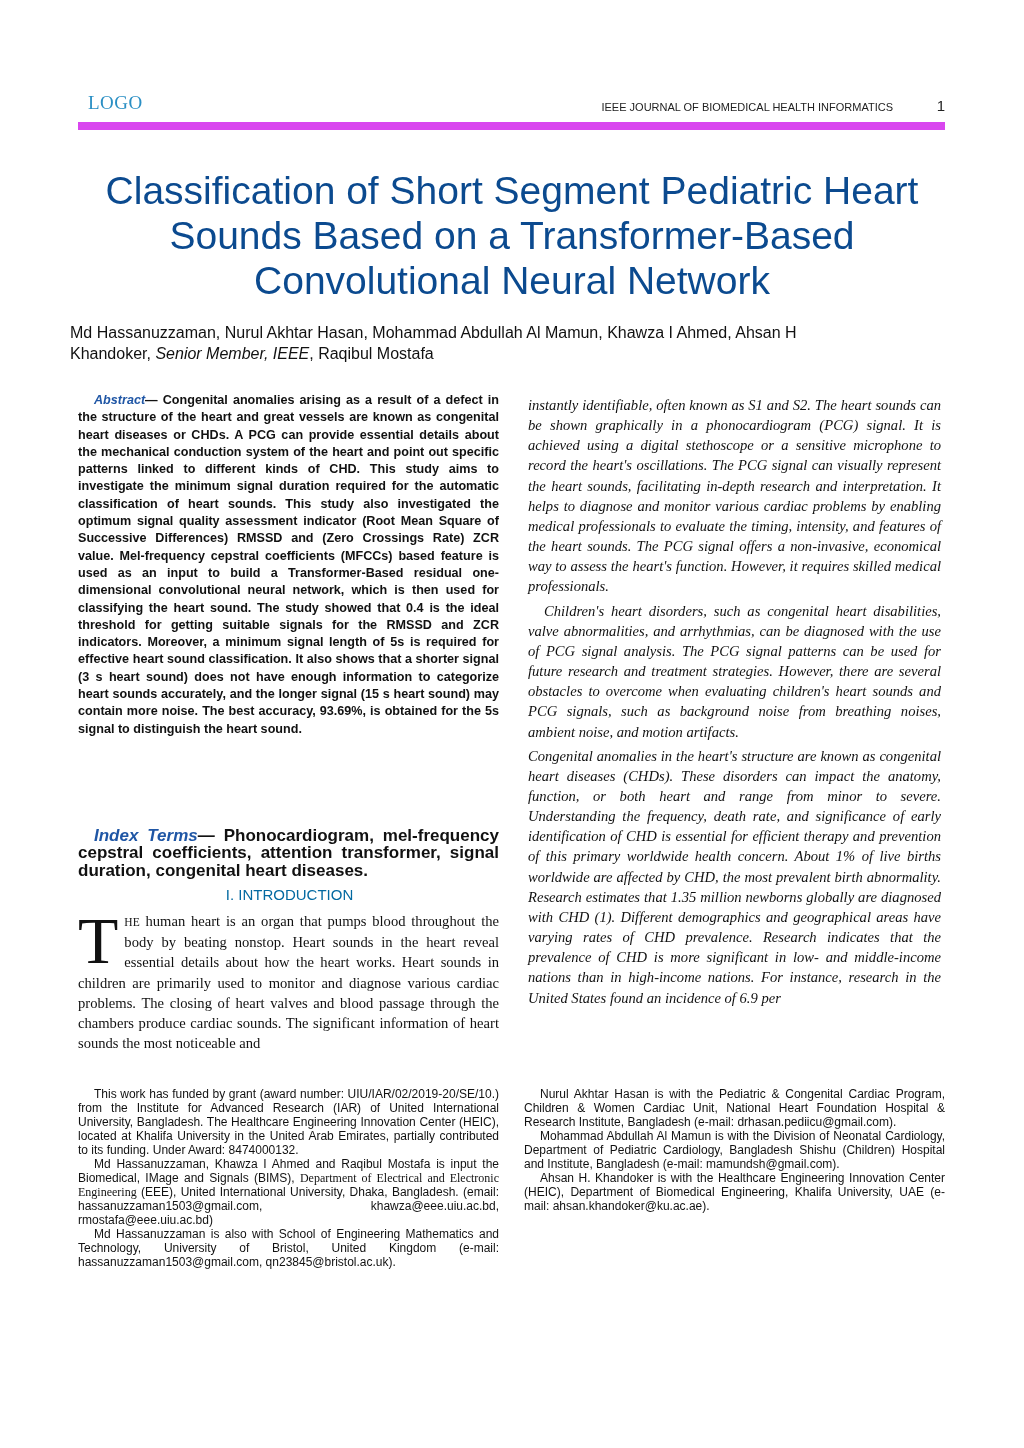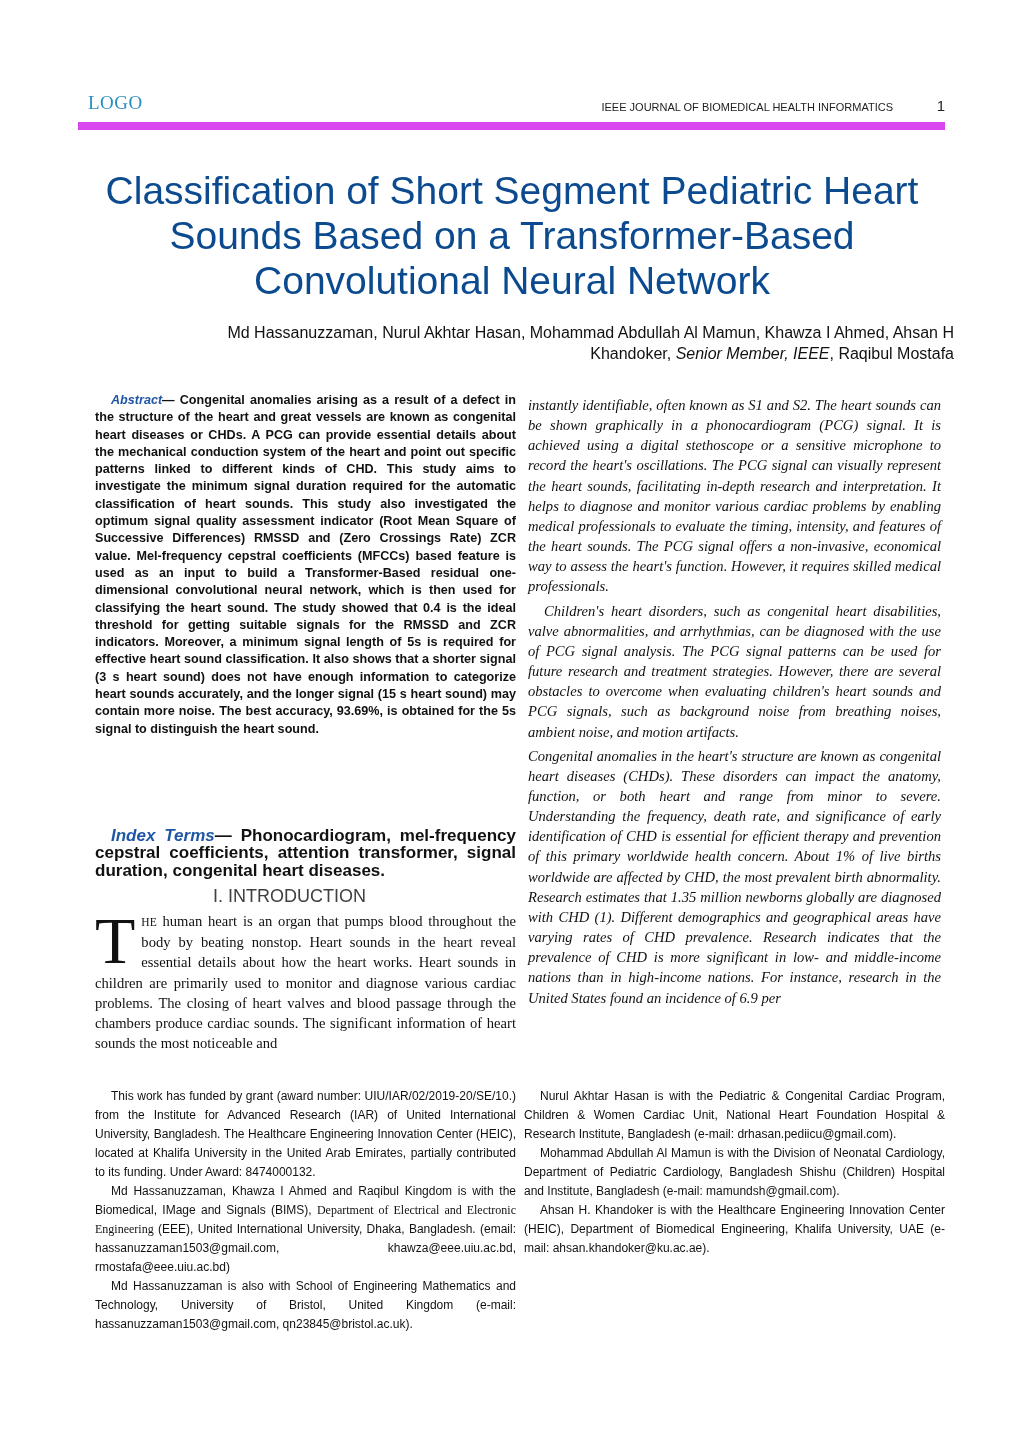--- a/index.html
+++ b/index.html
@@ -3,34 +3,34 @@
 <meta charset="utf-8">
 <style>
   html, body { margin: 0; padding: 0; background: #ffffff; }
   body { width: 1024px; height: 1448px; position: relative; overflow: hidden; color: #111; }
   .header { position: absolute; left: 78px; top: 92px; width: 867px; height: 30px; border-bottom: 8px solid #d946ef; }
   .logo { position: absolute; left: 10px; top: 0px; font-family: "Liberation Serif", serif; font-size: 19px; color: #2a8fc4; letter-spacing: 0.5px; }
   .journal { position: absolute; right: 52px; top: 9px; font-family: "Liberation Sans", sans-serif; font-size: 11px; color: #222; }
   .pagenum { position: absolute; right: 0px; top: 5px; font-family: "Liberation Sans", sans-serif; font-size: 15px; color: #222; }
   .title { position: absolute; left: 60px; top: 168px; width: 904px; text-align: center; font-family: "Liberation Sans", sans-serif; font-size: 39px; line-height: 45px; color: #0b4a8f; }
   .title div { white-space: nowrap; }
-  .authors { position: absolute; left: 70px; top: 322px; width: 884px; text-align: right; font-family: "Liberation Sans", sans-serif; font-size: 16px; line-height: 21px; color: #111; }
+  .authors { position: absolute; left: 70px; top: 322px; width: 884px; text-align: left; font-family: "Liberation Sans", sans-serif; font-size: 16px; line-height: 21px; color: #111; }
   .col { position: absolute; width: 421px; text-align: justify; }
-  .col-left { left: 95px; }
+  .col-left { left: 78px; }
   .col-right { left: 524px; }
   .abstract { top: 392px; font-family: "Liberation Sans", sans-serif; font-weight: bold; font-size: 12.6px; line-height: 17.3px; }
   .abstract .lbl, .terms .lbl { color: #1f56a5; font-style: italic; margin-left: 16px; }
   .terms { top: 827px; font-family: "Liberation Sans", sans-serif; font-weight: bold; font-size: 17px; line-height: 17.3px; }
-  .section-h { position: absolute; left: 79px; top: 886px; width: 421px; text-align: center; font-family: "Liberation Sans", sans-serif; font-size: 18px; color: #404040; }
+  .section-h { position: absolute; left: 79px; top: 886px; width: 421px; text-align: center; font-family: "Liberation Sans", sans-serif; font-size: 15px; color: #0369a1; }
   .intro { top: 911px; font-family: "Liberation Serif", serif; font-size: 14.6px; line-height: 20.2px; }
   .dropcap { float: left; font-family: "Liberation Serif", serif; font-size: 66px; line-height: 56px; margin: 2px 6px 0 0; }
   .right-body { top: 391px; font-family: "Liberation Serif", serif; font-size: 14.6px; line-height: 20.15px; }
   .right-body p { margin: 4px; font-style: italic; }
   .indent { text-indent: 16px; }
-  .footnote { font-family: "Liberation Sans", sans-serif; font-size: 12px; line-height: 19px; }
+  .footnote { font-family: "Liberation Sans", sans-serif; font-size: 12px; line-height: 14px; }
   .footnote p { margin: 0; text-indent: 16px; }
   .fn-left { top: 1087px; }
   .fn-right { top: 1087px; }
   .serif-inline { font-family: "Liberation Serif", serif; font-size: 12px; }
 </style>
 </head>
 <body>
 
 <div class="header">
   <span class="logo">LOGO</span>
@@ -64,21 +64,21 @@
 </div>
 
 <div class="col col-right right-body">
   <p>instantly identifiable, often known as S1 and S2. The heart sounds can be shown graphically in a phonocardiogram (PCG) signal. It is achieved using a digital stethoscope or a sensitive microphone to record the heart's oscillations. The PCG signal can visually represent the heart sounds, facilitating in-depth research and interpretation. It helps to diagnose and monitor various cardiac problems by enabling medical professionals to evaluate the timing, intensity, and features of the heart sounds. The PCG signal offers a non-invasive, economical way to assess the heart's function. However, it requires skilled medical professionals.</p>
   <p class="indent">Children's heart disorders, such as congenital heart disabilities, valve abnormalities, and arrhythmias, can be diagnosed with the use of PCG signal analysis. The PCG signal patterns can be used for future research and treatment strategies. However, there are several obstacles to overcome when evaluating children's heart sounds and PCG signals, such as background noise from breathing noises, ambient noise, and motion artifacts.</p>
   <p>Congenital anomalies in the heart's structure are known as congenital heart diseases (CHDs). These disorders can impact the anatomy, function, or both heart and range from minor to severe. Understanding the frequency, death rate, and significance of early identification of CHD is essential for efficient therapy and prevention of this primary worldwide health concern. About 1% of live births worldwide are affected by CHD, the most prevalent birth abnormality. Research estimates that 1.35 million newborns globally are diagnosed with CHD (1). Different demographics and geographical areas have varying rates of CHD prevalence. Research indicates that the prevalence of CHD is more significant in low- and middle-income nations than in high-income nations. For instance, research in the United States found an incidence of 6.9 per</p>
 </div>
 
 <div class="col col-left footnote fn-left">
   <p>This work has funded by grant (award number: UIU/IAR/02/2019-20/SE/10.) from the Institute for Advanced Research (IAR) of United International University, Bangladesh. The Healthcare Engineering Innovation Center (HEIC), located at Khalifa University in the United Arab Emirates, partially contributed to its funding. Under Award: 8474000132.</p>
-  <p><span>Md Hassanuzzaman, Khawza I Ahmed and Raqibul Kingdom is with the Biomedical, IMage and Signals (BIMS), </span><span class="serif-inline">Department of Electrical and Electronic Engineering</span><span> (EEE), United International University, Dhaka, Bangladesh. (email: hassanuzzaman1503@gmail.com, khawza@eee.uiu.ac.bd, rmostafa@eee.uiu.ac.bd)</span></p>
+  <p><span>Md Hassanuzzaman, Khawza I Ahmed and Raqibul Mostafa is input the Biomedical, IMage and Signals (BIMS), </span><span class="serif-inline">Department of Electrical and Electronic Engineering</span><span> (EEE), United International University, Dhaka, Bangladesh. (email: hassanuzzaman1503@gmail.com, khawza@eee.uiu.ac.bd, rmostafa@eee.uiu.ac.bd)</span></p>
   <p>Md Hassanuzzaman is also with School of Engineering Mathematics and Technology, University of Bristol, United Kingdom (e-mail: hassanuzzaman1503@gmail.com, qn23845@bristol.ac.uk).</p>
 </div>
 
 <div class="col col-right footnote fn-right">
   <p>Nurul Akhtar Hasan is with the Pediatric &amp; Congenital Cardiac Program, Children &amp; Women Cardiac Unit, National Heart Foundation Hospital &amp; Research Institute, Bangladesh (e-mail: drhasan.pediicu@gmail.com).</p>
   <p>Mohammad Abdullah Al Mamun is with the Division of Neonatal Cardiology, Department of Pediatric Cardiology, Bangladesh Shishu (Children) Hospital and Institute, Bangladesh (e-mail: mamundsh@gmail.com).</p>
   <p>Ahsan H. Khandoker is with the Healthcare Engineering Innovation Center (HEIC), Department of Biomedical Engineering, Khalifa University, UAE (e-mail: ahsan.khandoker@ku.ac.ae).</p>
 </div>
 
 </body></html>

